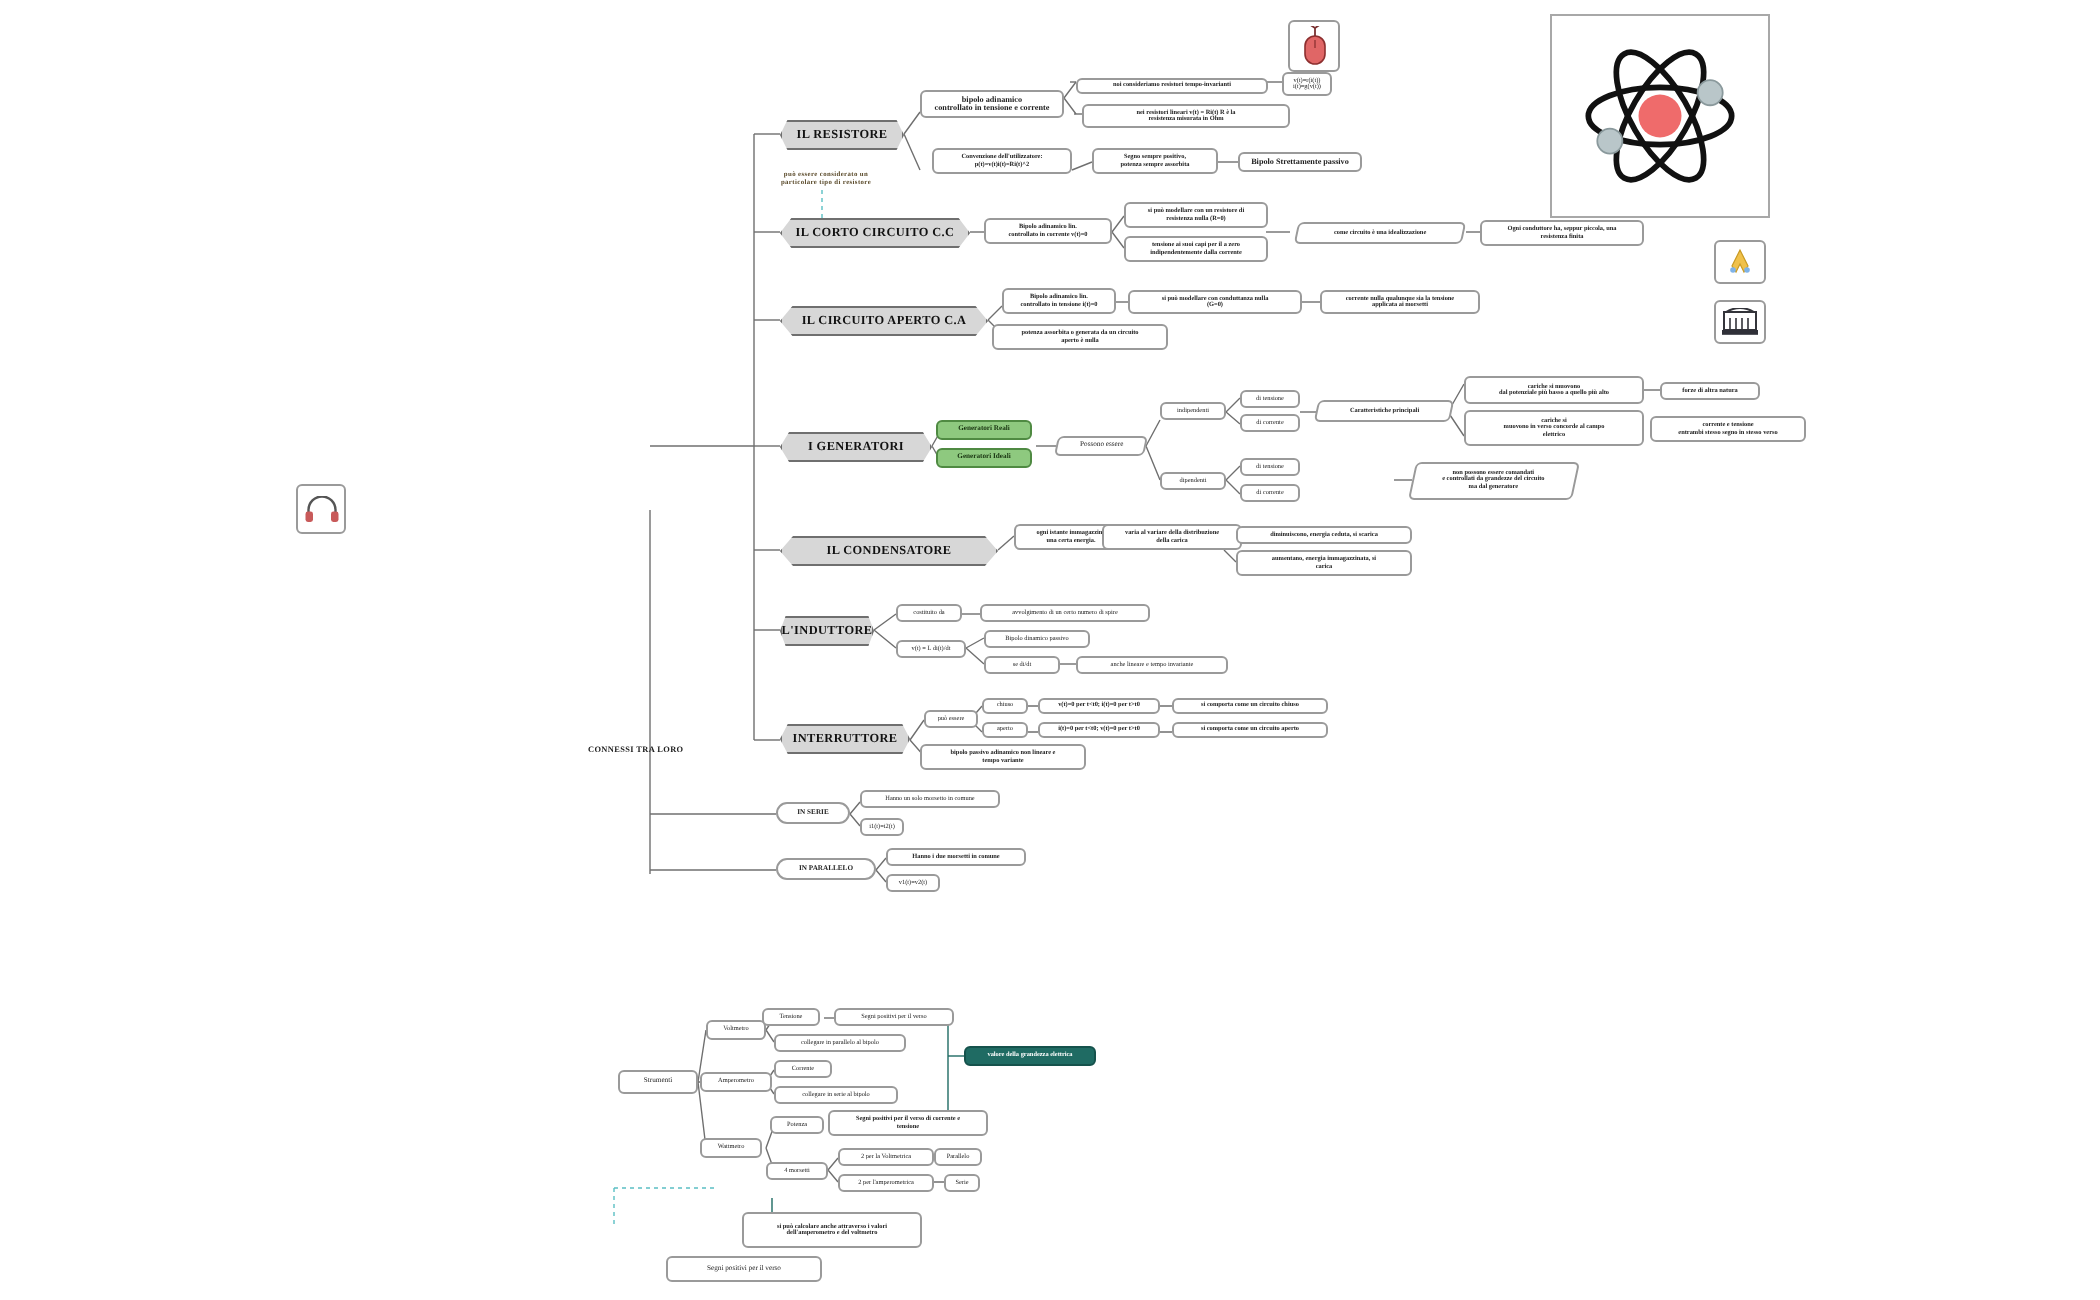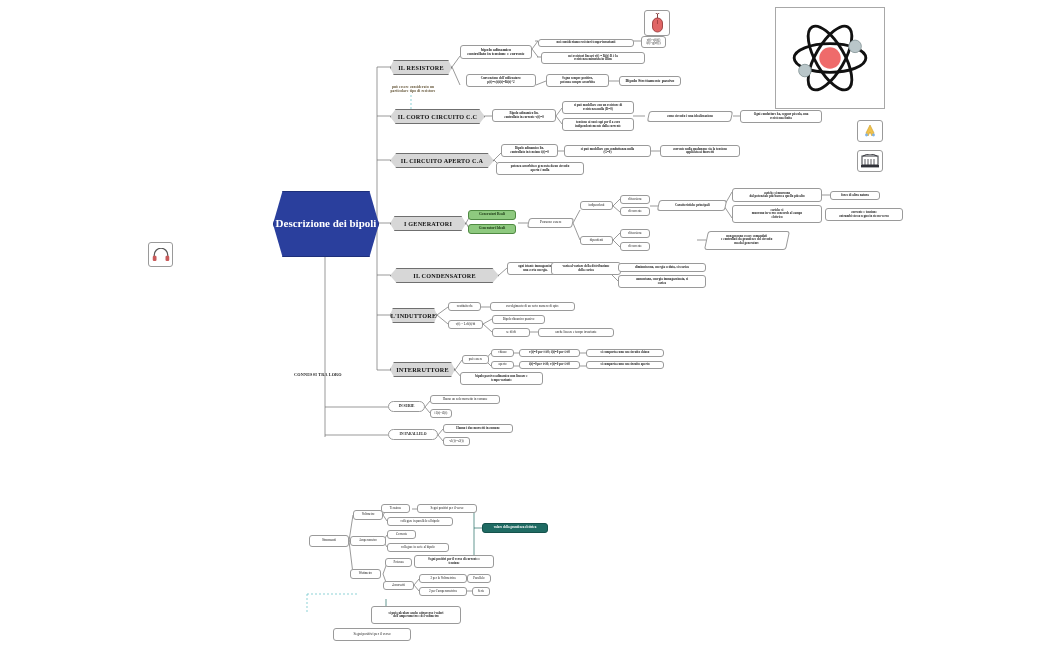--- a/index.html
+++ b/index.html
@@ -136,24 +136,20 @@
       <path d="M474 528 L482 528"></path>
       <path d="M386 599 L386 610 L371 610"></path>
     </g>
     <g fill="none" stroke="#5bbfc4" stroke-width="0.7" stroke-dasharray="2,2">
       <path d="M411 95 L411 110"></path>
       <path d="M307 594 L307 612"></path>
       <path d="M307 594 L357 594"></path>
     </g>
   </svg>
 
-  <div class="central" style="left:273px;top:191px;width:104px;height:64px;">
-    <span>Descrizione dei
-bipoli</span>
-  </div>
 
   <div class="plain" style="left:294px;top:372px;">CONNESSI TRA LORO</div>
   <div class="plain tiny" style="left:386px;top:86px;width:54px;color:#5a4a2a;">può essere considerato
 un particolare
 tipo di resistore</div>
 
   <div class="hex" style="left:390px;top:60px;width:62px;height:15px;">
     <span>IL RESISTORE</span>
   </div>
   <div class="node b" style="left:460px;top:45px;width:72px;height:14px;white-space:pre-line;">bipolo adinamico

